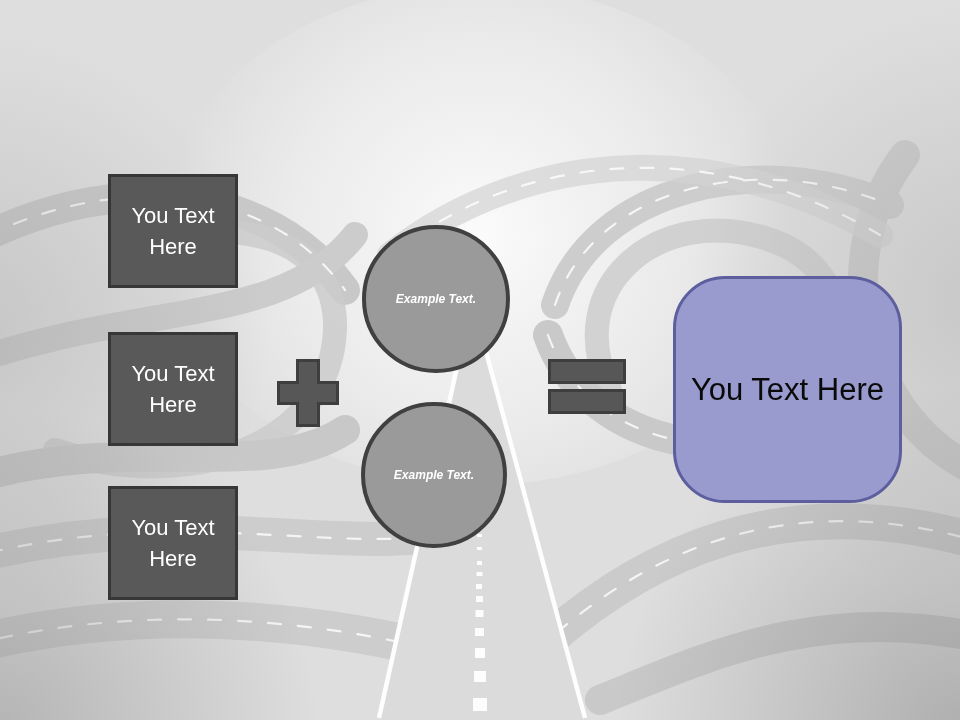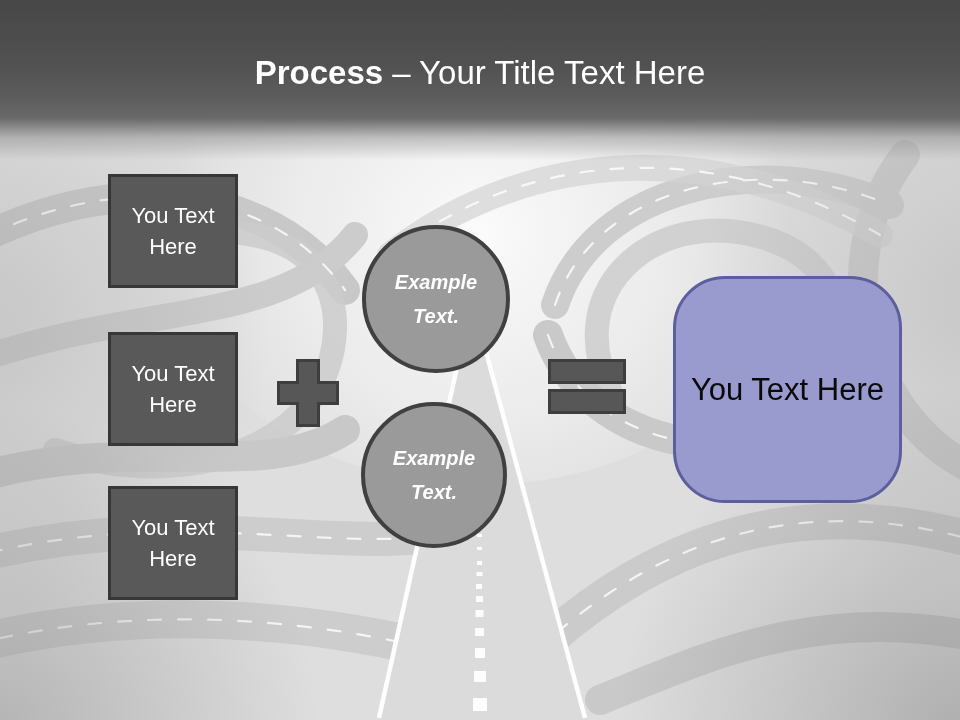--- a/index.html
+++ b/index.html
@@ -29,21 +29,21 @@
   .sq span{color:var(--box-text);font-size:22px;line-height:1.42;width:106px;display:block;}
   .sq1{top:174px;} .sq2{top:332px;} .sq3{top:486px;}
   
   .circle{
     position:absolute;box-sizing:border-box;border-radius:50%;
     background:var(--circle-fill);border:4px solid var(--circle-border);
     display:flex;align-items:center;justify-content:center;text-align:center;z-index:3;
   }
   .c1{left:362px;top:225px;width:148px;height:148px;}
   .c2{left:361px;top:402px;width:146px;height:146px;}
-  .circle span{color:var(--circle-text);font-size:20px;font-weight:700;font-style:italic;
+  .circle span{color:var(--circle-text);font-size:12px;font-weight:700;font-style:italic;
     line-height:1.7;width:84px;display:block;}
   
   .op{position:absolute;z-index:3;}
   .op-plus{left:277px;top:359px;}
   .op-eq{left:548px;top:359px;}
   .op-shape{fill:var(--operator-fill);stroke:var(--operator-border);stroke-width:3;}
   
   .result{
     position:absolute;left:673px;top:276px;width:229px;height:227px;box-sizing:border-box;
     background:var(--result-fill);border:3px solid var(--result-border);border-radius:52px;
@@ -132,23 +132,20 @@
       <rect x="474" y="671" width="12" height="11"></rect>
       <rect x="473" y="698" width="14" height="13"></rect>
     </g>
 
     <rect x="0" y="0" width="960" height="720" fill="url(#vigL)"></rect>
     <rect x="0" y="0" width="960" height="720" fill="url(#vigR)"></rect>
     <rect x="0" y="0" width="960" height="720" fill="url(#vigBL)"></rect>
     <rect x="0" y="0" width="960" height="720" fill="url(#vigBR)"></rect>
   </svg>
 
-  <div class="header">
-    <h1 class="title"><span>Process</span><span class="title-rest">– Your Title Text Here</span></h1>
-  </div>
 
   <div class="sq sq1">
     <span>You Text Here</span>
   </div>
   <div class="sq sq2">
     <span>You Text Here</span>
   </div>
   <div class="sq sq3">
     <span>You Text Here</span>
   </div>

